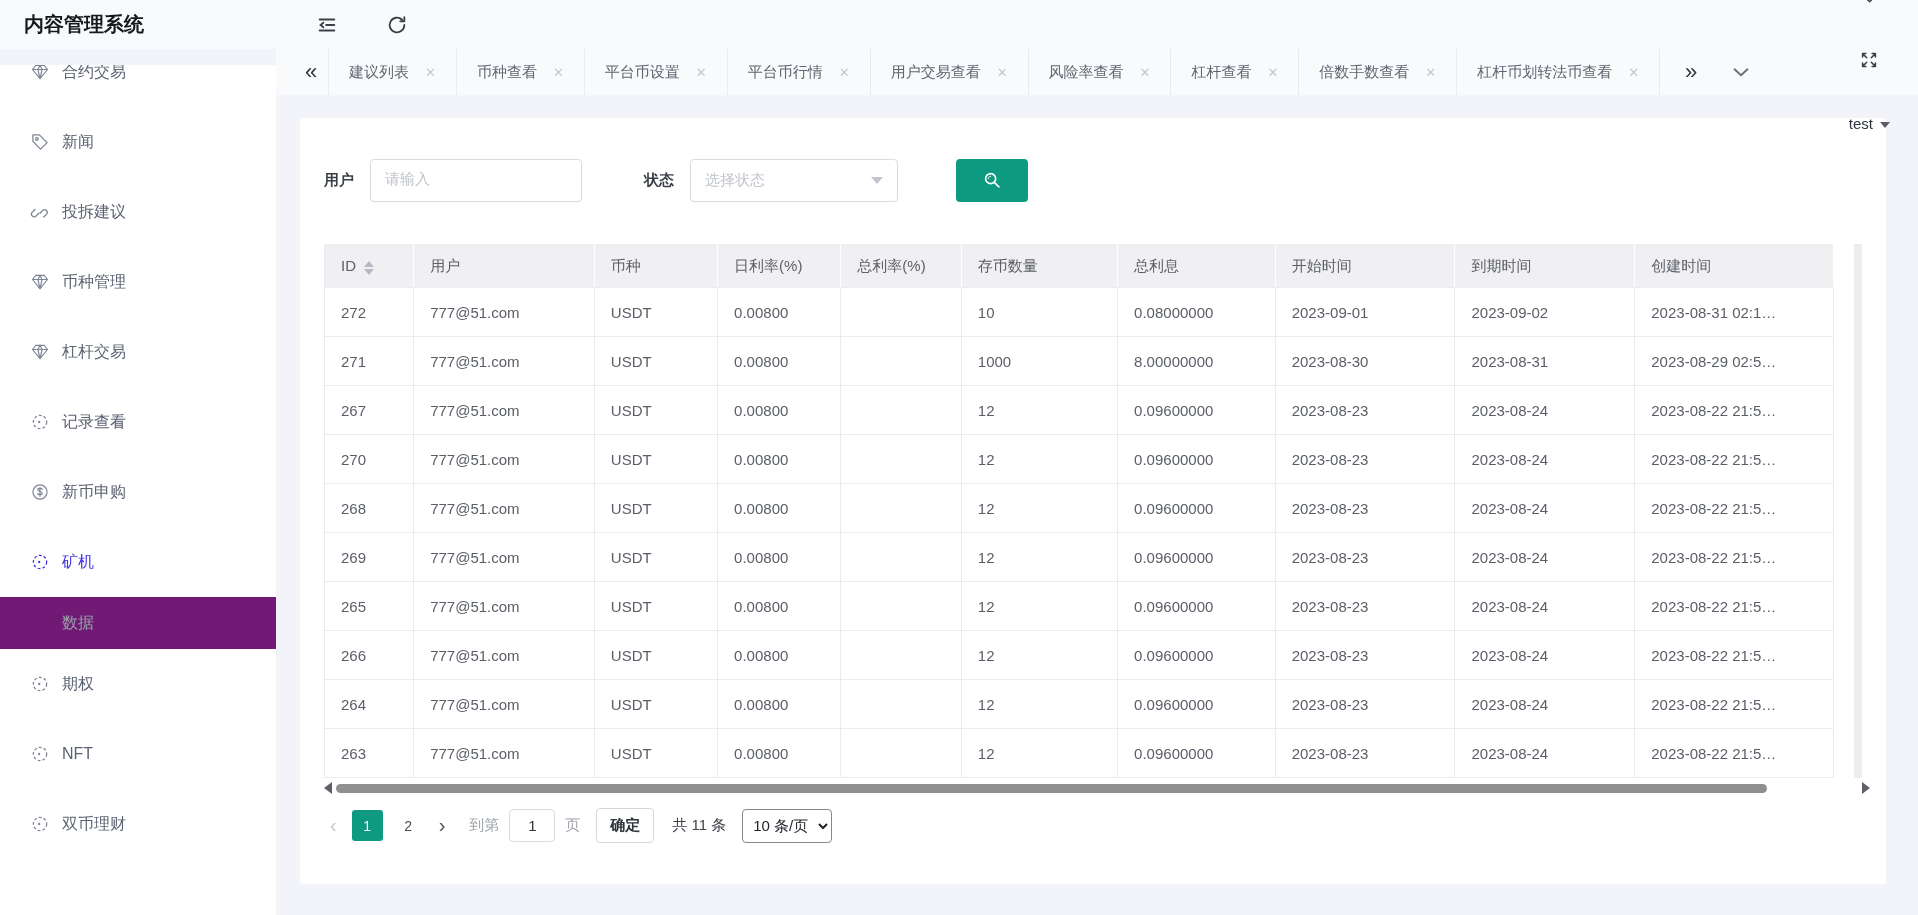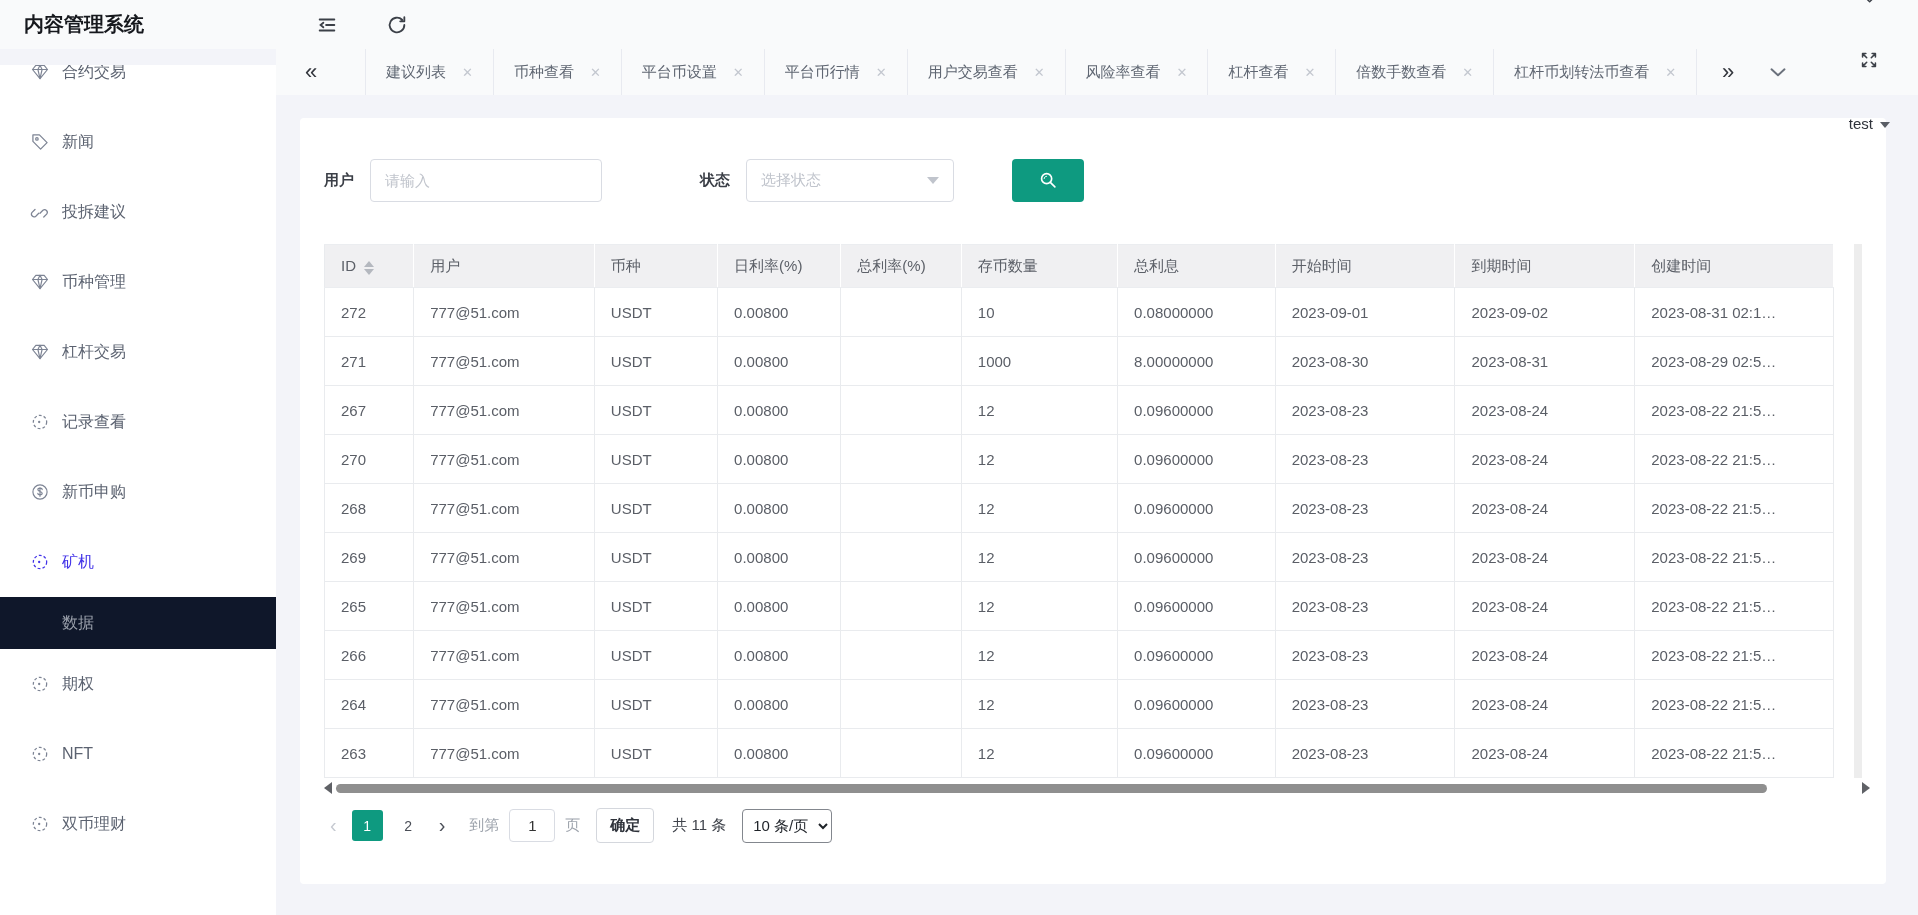--- a/index.html
+++ b/index.html
@@ -25,21 +25,21 @@
   .side-item { display:flex; align-items:center; height:70px; padding-left:30px;
     font-size:16px; color:#5b6270; cursor:pointer; }
   .side-item.partial { margin-top:-28px; }
   .side-item .sicon { width:20px; height:20px; margin-right:12px; color:#7d8494; flex:0 0 auto; }
   .side-item .sicon svg { width:100%; height:100%; }
   .side-item.active { color:#4233e8; }
   .side-item.active .sicon { color:#4233e8; }
   .sub-item { display:flex; align-items:center; height:44px; padding-left:62px;
     font-size:16px; color:#5b6270; cursor:pointer; }
   .sub-item.selected { background:#4233e8; color:#ffffff; font-weight:bold; }
-  .sub-item.dim { background:#0f172a; color:#9aa0ab; height:52px; }
+  .sub-item.dim { background:#701a75; color:#9aa0ab; height:52px; }
 
   
   .main { position:absolute; left:276px; top:49px; width:1642px; height:866px; }
 
   
   .tabbar { height:46px; background:#f9fafb; display:flex; align-items:center; padding:0 16px 0 18px; }
   .tab-scroll { width:34px; text-align:center; font-size:22px; color:#33363d; cursor:pointer; line-height:1; }
   .tab { display:flex; align-items:center; height:46px; padding:0 20px; border-left:1px solid #e8eaf0;
     font-size:15px; color:#5f6672; cursor:pointer; white-space:nowrap; }
   .tab .close { margin-left:16px; color:#c3c7cf; font-size:13px; cursor:pointer; }
@@ -47,25 +47,25 @@
   .tab-chevron { width:26px; height:26px; color:#6b717c; margin-left:20px; cursor:pointer; }
   .tab-chevron svg { width:100%; height:100%; }
 
   
   .card { position:absolute; left:24px; top:69px; width:1586px; height:766px;
     background:#ffffff; border-radius:4px; padding:40px 24px 0 24px; }
 
   
   .search-row { display:flex; align-items:center; height:44px; }
   .f-label { font-size:15px; font-weight:bold; color:#3b3f47; margin-right:16px; }
-  .f-input { width:232px; height:43px; border:1px solid #d9dce3; border-radius:4px;
+  .f-input { width:212px; height:43px; border:1px solid #d9dce3; border-radius:4px;
     padding:0 14px; font-size:15px; color:#14532d; outline:none;
-    font-family:Liberation Sans, sans-serif; }
+    font-family:Liberation Mono, monospace; }
   .f-input::placeholder { color:#c0c4cc; }
-  .f-group2 { margin-left:98px;font-family:Liberation Mono, monospace; }
+  .f-group2 { margin-left:62px;font-family:Liberation Mono, monospace; }
   .f-select { width:208px; height:43px; border:1px solid #d9dce3; border-radius:4px;
     padding:0 14px; font-size:15px; color:#c0c4cc; display:flex; align-items:center;
     justify-content:space-between; cursor:pointer; background:#fff; }
   .sel-caret { width:0; height:0; border-left:6px solid transparent; border-right:6px solid transparent;
     border-top:7px solid #c0c4cc; }
   .search-btn { width:72px; height:43px; background:#0e9a80; border:none; border-radius:4px;
     margin-left:58px; cursor:pointer; display:flex; align-items:center; justify-content:center; }
   .search-btn svg { width:22px; height:22px; color:#fff; }
 
   
@@ -235,21 +235,21 @@
           <circle cx="12" cy="12" r="8" stroke-dasharray="3.4 2.6"></circle>
           <circle cx="11" cy="12" r="1.4" fill="currentColor" stroke="none"></circle>
         </svg></span>
       <span>双币理财</span>
     </div>
   </div>
 
 <div class="main">
   <div class="tabbar">
     <div class="tab-scroll">«</div>
-    <div id="tabs-host" style="display:flex;margin-left:37px;">
+    <div id="tabs-host" style="display:flex;">
         <div class="tab">
           <span>建议列表</span>
           <span class="close">✕</span>
         </div>
         <div class="tab">
           <span>币种查看</span>
           <span class="close">✕</span>
         </div>
         <div class="tab">
           <span>平台币设置</span>

